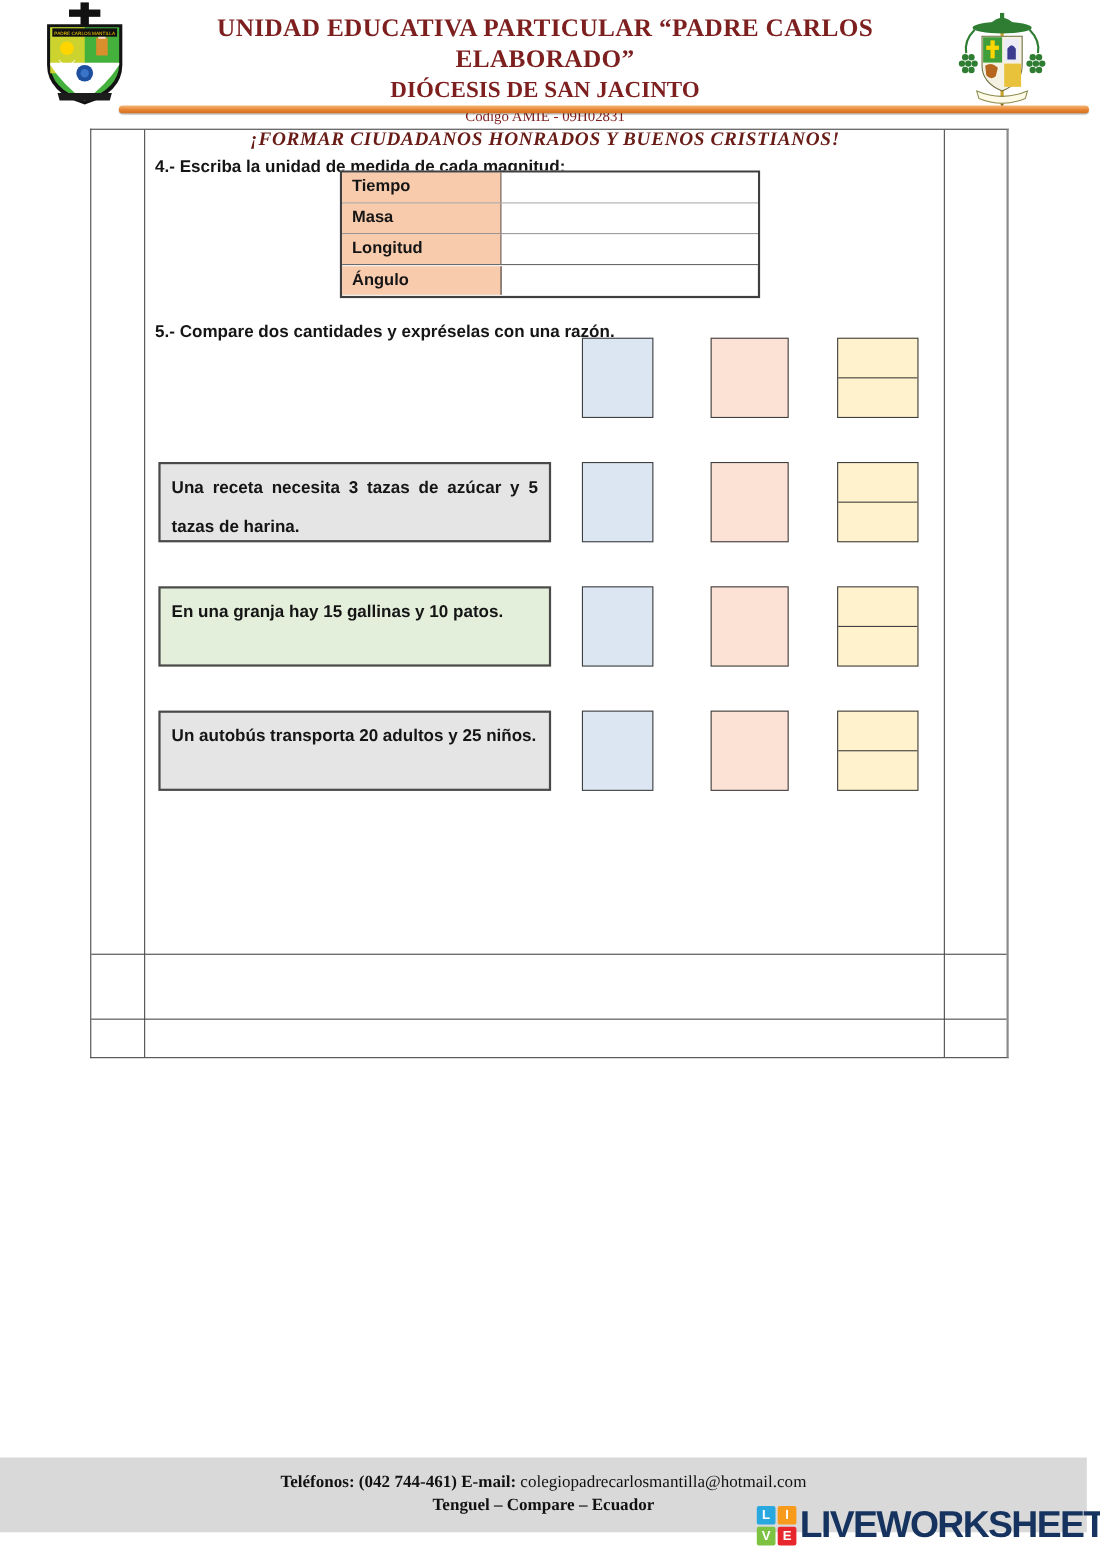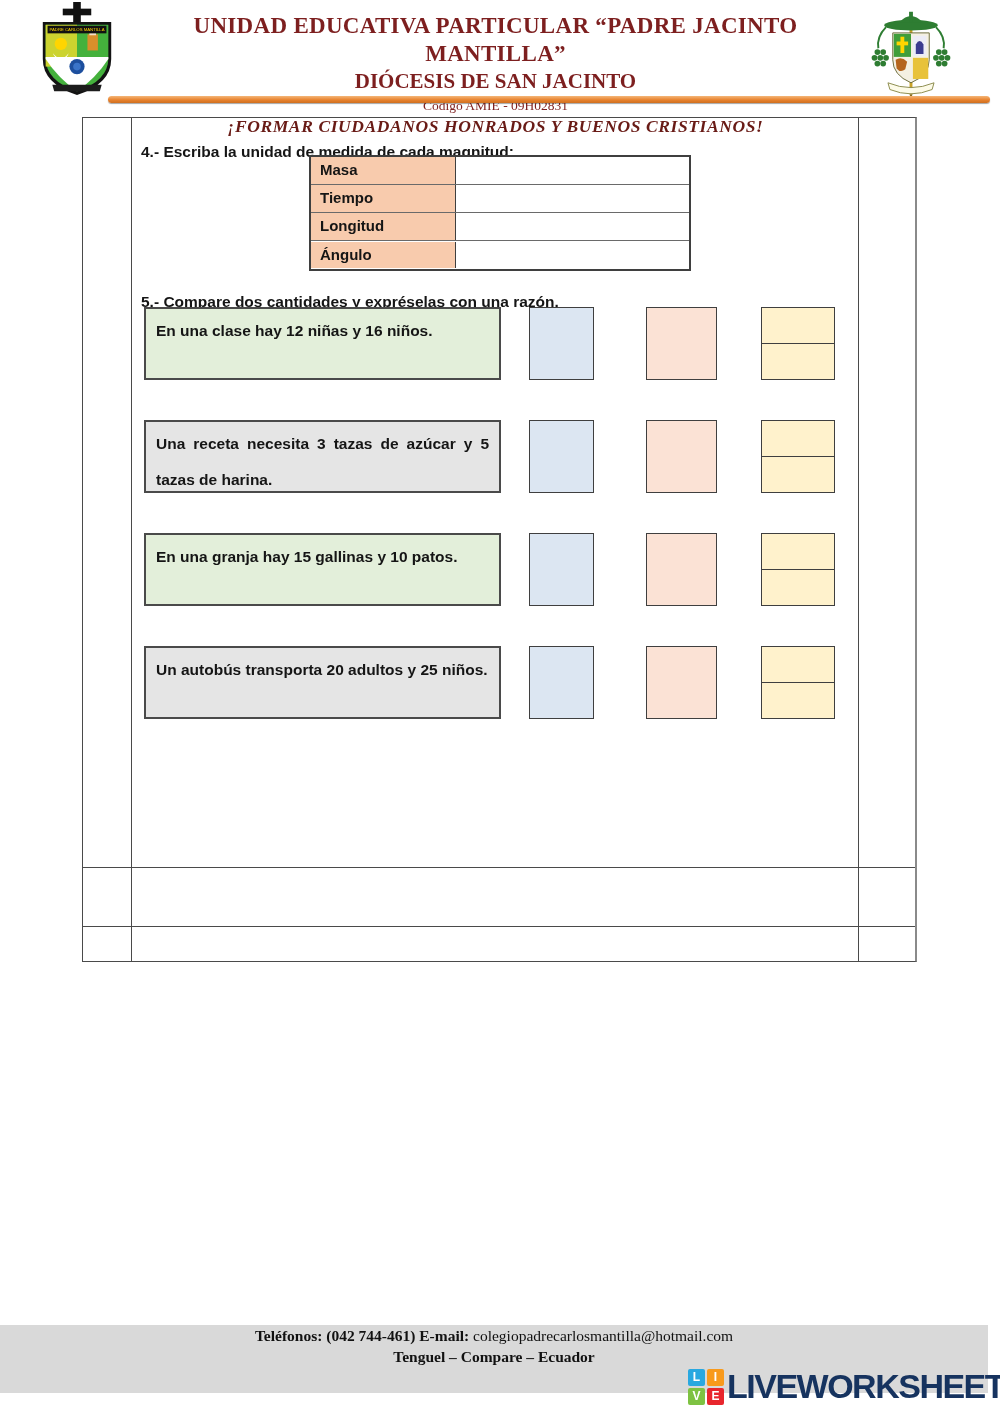--- a/index.html
+++ b/index.html
@@ -46,21 +46,21 @@
   .frac-bottom { bottom:0; }
 
   
   .sig { position:absolute; left:48px; width:727px; top:753px; text-align:center; font-family:"Liberation Serif", serif; font-weight:bold; color:#111; }
   .sig-line1 { font-size:13.5px; line-height:17px; }
   .sig-line2 { font-size:13.5px; line-height:17px; }
   .sig-line3 { font-size:13.5px; line-height:17px; margin-top:7px; }
 
   
   .footer-bar { position:absolute; left:0; top:1325px; width:988px; height:68px; background:#d9d9d9;
-                text-align:center; font-family:"Liberation Serif", serif; font-size:15.5px; color:#111; padding-top:0; }
+                text-align:center; font-family:"Liberation Serif", serif; font-size:15.5px; color:#111; padding-top:12px; }
   .footer-bar div { line-height:21px; }
   .lw-logo { position:absolute; left:688px; top:1367px; display:flex; align-items:center; }
   .lw-grid { width:36px; height:36px; display:grid; grid-template-columns:17px 17px; grid-template-rows:17px 17px; gap:2px; margin-right:3px; }
   .lw-cell { color:#fff; font-weight:bold; font-size:12px; line-height:17px; text-align:center; border-radius:2px; font-family:"Liberation Sans",sans-serif; }
   .lw-l { background:#29a8e0; } .lw-i { background:#f89a1c; } .lw-v { background:#7ec242; } .lw-e { background:#e8262d; }
   .lw-word { font-family:"Liberation Sans", sans-serif; font-weight:bold; font-size:34px; letter-spacing:-1.5px; color:#16335f; }
 </style>
 </head>
 <body>
 
@@ -78,21 +78,21 @@
     <rect x="61" y="34" width="11" height="17" fill="#d98f2b"></rect>
     <rect x="63" y="30" width="7" height="5" fill="#f5e1c8"></rect>
     <circle cx="50" cy="68" r="8" fill="#1d4f9e"></circle>
     <circle cx="50" cy="68" r="4" fill="#3a74c9"></circle>
     <rect x="19" y="25" width="62" height="8" fill="#111"></rect>
     <text x="50" y="31" text-anchor="middle" font-size="4.5" fill="#ffd500" font-family="Liberation Sans, sans-serif">PADRE CARLOS MANTILLA</text>
     <path d="M24,87 L76,87 L74,94 L26,94 Z" fill="#1c1c1c"></path>
   </svg>
 
   <div class="hdr-text">
-    <div class="hdr-title">UNIDAD EDUCATIVA PARTICULAR “PADRE JACINTO MANTILLA”</div>
+    <div class="hdr-title">UNIDAD EDUCATIVA PARTICULAR “PADRE CARLOS ELABORADO”</div>
     <div class="hdr-diocese">DIÓCESIS DE SAN JACINTO</div>
     <div class="hdr-code">Código AMIE - 09H02831</div>
     <div class="hdr-motto">¡FORMAR CIUDADANOS HONRADOS Y BUENOS CRISTIANOS!</div>
   </div>
 
   <svg class="crest crest-right" viewBox="0 0 100 100">
     <rect x="48.5" y="18" width="3" height="74" fill="#c9a227"></rect>
     <path d="M48.5,92 L51.5,92 L50,98 Z" fill="#8a6d1d"></path>
     <ellipse cx="50" cy="20" rx="28" ry="5.5" fill="#2e7d32"></ellipse>
     <path d="M38,17 Q50,4 62,17 Z" fill="#2e7d32"></path>
@@ -131,41 +131,40 @@
   <div class="sheet">
     <div class="vline" style="left:48px;"></div>
     <div class="vline" style="left:775px;"></div>
     <div class="hline" style="top:749px;"></div>
     <div class="hline" style="top:808px;"></div>
 
     <div class="q-heading" style="top:5px;">4.- Escriba la unidad de medida de cada magnitud:</div>
 
     <div class="unit-table">
       <div class="unit-row">
+        <div class="unit-label">Tiempo</div>
+        <div class="unit-value"></div>
+      </div>
+      <div class="unit-row">
         <div class="unit-label">Masa</div>
         <div class="unit-value"></div>
       </div>
       <div class="unit-row">
-        <div class="unit-label">Tiempo</div>
-        <div class="unit-value"></div>
-      </div>
-      <div class="unit-row">
         <div class="unit-label">Longitud</div>
         <div class="unit-value"></div>
       </div>
       <div class="unit-row">
         <div class="unit-label">Ángulo</div>
         <div class="unit-value"></div>
       </div>
     </div>
 
     <div class="q-heading" style="top:155px;">5.- Compare dos cantidades y expréselas con una razón.</div>
 
     <div class="qrow" style="top:189px;">
-      <div class="stmt stmt-green">En una clase hay 12 niñas y 16 niños.</div>
       <div class="box box-blue"></div>
       <div class="box box-pink"></div>
       <div class="box box-frac">
         <div class="frac-half frac-top"></div>
         <div class="frac-half frac-bottom"></div>
       </div>
     </div>
 
     <div class="qrow" style="top:302px;">
       <div class="stmt stmt-yellow">Una receta necesita 3 tazas de azúcar y 5 tazas de harina.</div>

